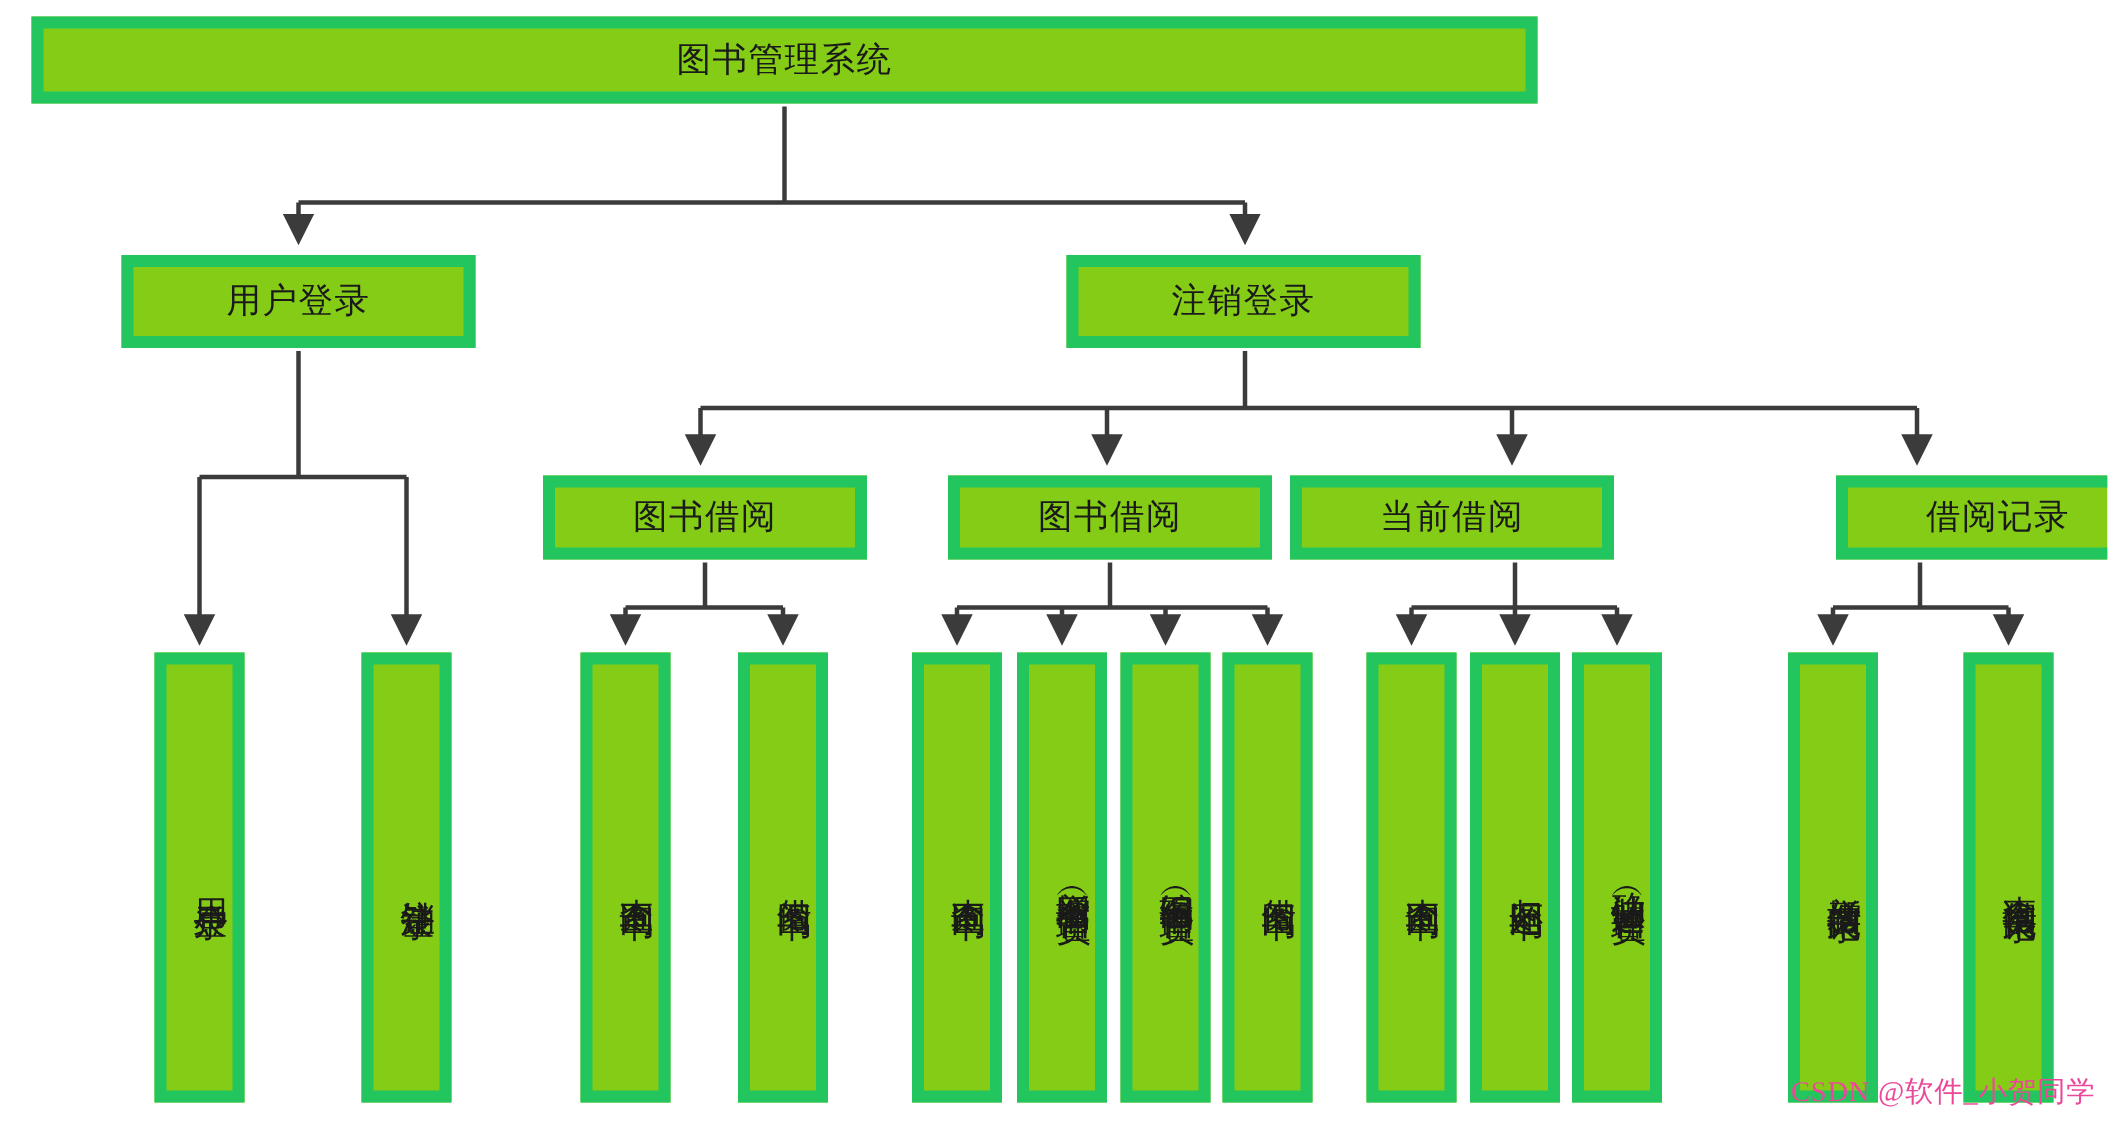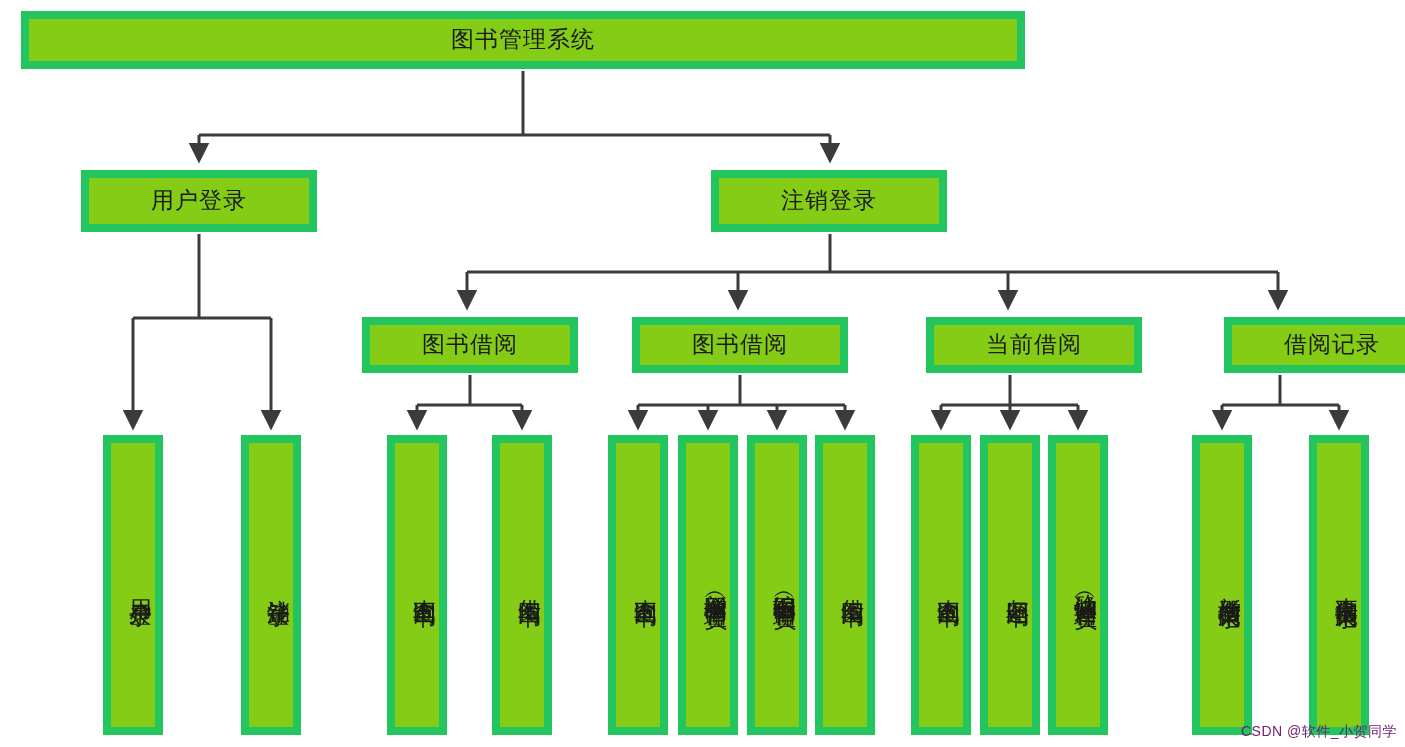--- a/index.html
+++ b/index.html
@@ -53,24 +53,25 @@
   .node.vert .vtext {
     writing-mode: vertical-rl;
     text-orientation: upright;
     display: block;
     max-height: 100%;
   }
   .watermark {
     position: absolute;
     right: 8px;
     bottom: 6px;
-    font-size: 14px;
-    color: #701a75;
+    font-size: 19px;
+    color: #ec4899;
     white-space: nowrap;
     letter-spacing: 0.5px;
+    font-family: Liberation Serif, serif;
   }
 </style>
 </head>
 <body>
 
 <div id="canvas">
 
   <svg id="edges" viewBox="0 0 1405 747" width="1405" height="747" xmlns="http://www.w3.org/2000/svg">
     <defs>
       <marker id="arrow" viewBox="0 0 12 12" refX="10" refY="6" markerWidth="7" markerHeight="7" orient="auto-start-reverse">
@@ -132,21 +133,21 @@
   <div class="node horiz" style="left:711px; top:170px; width:236px; height:62px;">
     <span>注销登录</span>
   </div>
 
   <div class="node horiz" style="left:362px; top:317px; width:216px; height:56px;">
     <span>图书借阅</span>
   </div>
   <div class="node horiz" style="left:632px; top:317px; width:216px; height:56px;">
     <span>图书借阅</span>
   </div>
-  <div class="node horiz" style="left:926px; top:317px; width:216px; height:56px;">
+  <div class="node horiz" style="left:860px; top:317px; width:216px; height:56px;">
     <span>当前借阅</span>
   </div>
   <div class="node horiz" style="left:1224px; top:317px; width:216px; height:56px;">
     <span>借阅记录</span>
   </div>
 
   <div class="node vert" style="left:103px; top:435px; width:60px; height:300px;">
     <span class="vtext">用户登录</span>
   </div>
   <div class="node vert" style="left:241px; top:435px; width:60px; height:300px;">

